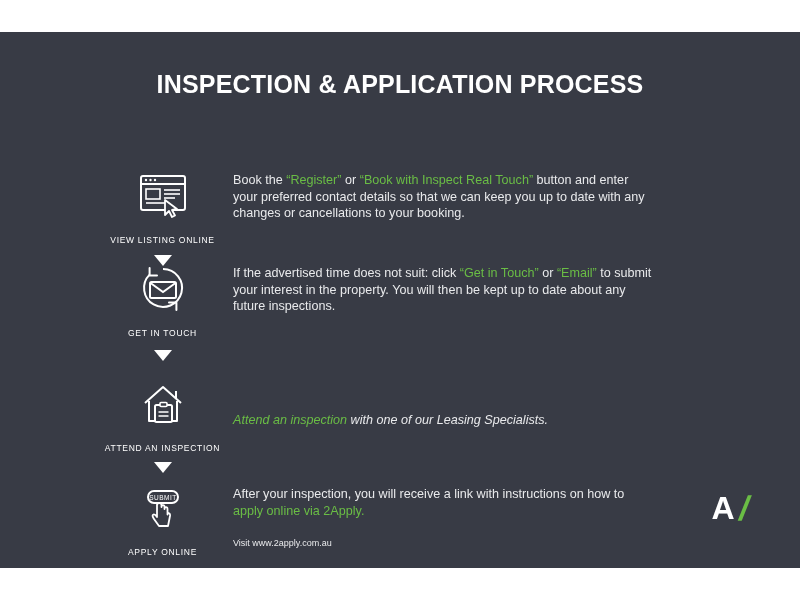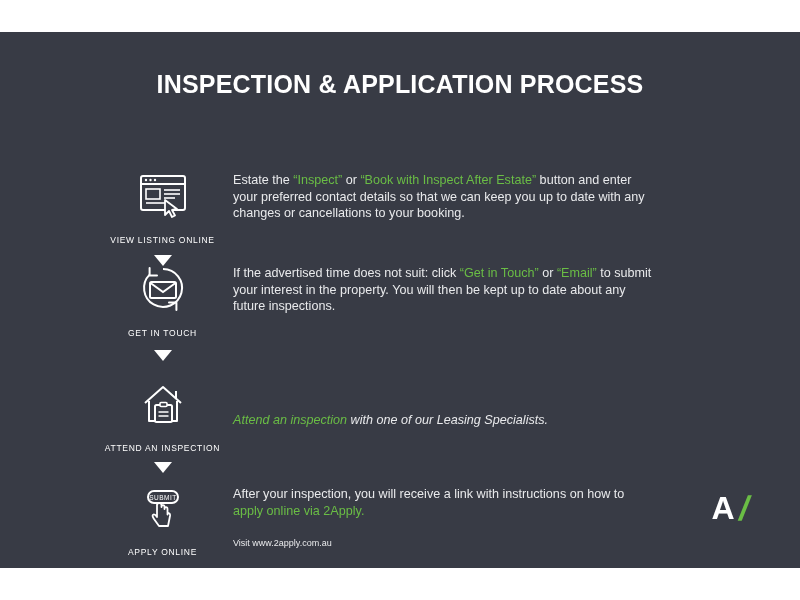--- a/index.html
+++ b/index.html
@@ -137,21 +137,21 @@
             <line x1="27" y1="18" x2="43" y2="18" stroke="#ffffff" stroke-width="1.6"></line>
             <line x1="27" y1="22" x2="43" y2="22" stroke="#ffffff" stroke-width="1.6"></line>
             <line x1="27" y1="26" x2="38" y2="26" stroke="#ffffff" stroke-width="1.6"></line>
             <line x1="9" y1="31" x2="30" y2="31" stroke="#ffffff" stroke-width="1.6"></line>
             <path d="M28 28 L28 43 L32 39 L35 45 L38 43.5 L35 38 L40 37 Z" fill="#383b45" stroke="#ffffff" stroke-width="1.8" stroke-linejoin="round"></path>
           </svg>
         </div>
         <div class="icon-label">VIEW LISTING ONLINE</div>
       </div>
       <div class="text-col" style="top:2px;">
-        <span>Estate the </span><span class="green">“Inspect”</span><span> or </span><span class="green">“Book with Inspect After Estate”</span><span> button and enter your preferred contact details so that we can keep you up to date with any changes or cancellations to your booking.</span>
+        <span>Book the </span><span class="green">“Register”</span><span> or </span><span class="green">“Book with Inspect Real Touch”</span><span> button and enter your preferred contact details so that we can keep you up to date with any changes or cancellations to your booking.</span>
       </div>
     </div>
 
     <div class="arrow" style="top:123px;"><span class="tri"></span></div>
 
     <div class="step" style="top:133px;">
       <div class="icon-col">
         <div class="icon-box">
           <svg width="52" height="50" viewBox="0 0 52 50">
             <path d="M26 5 a19 19 0 1 1 -13.4 5.6" fill="none" stroke="#ffffff" stroke-width="2"></path>

